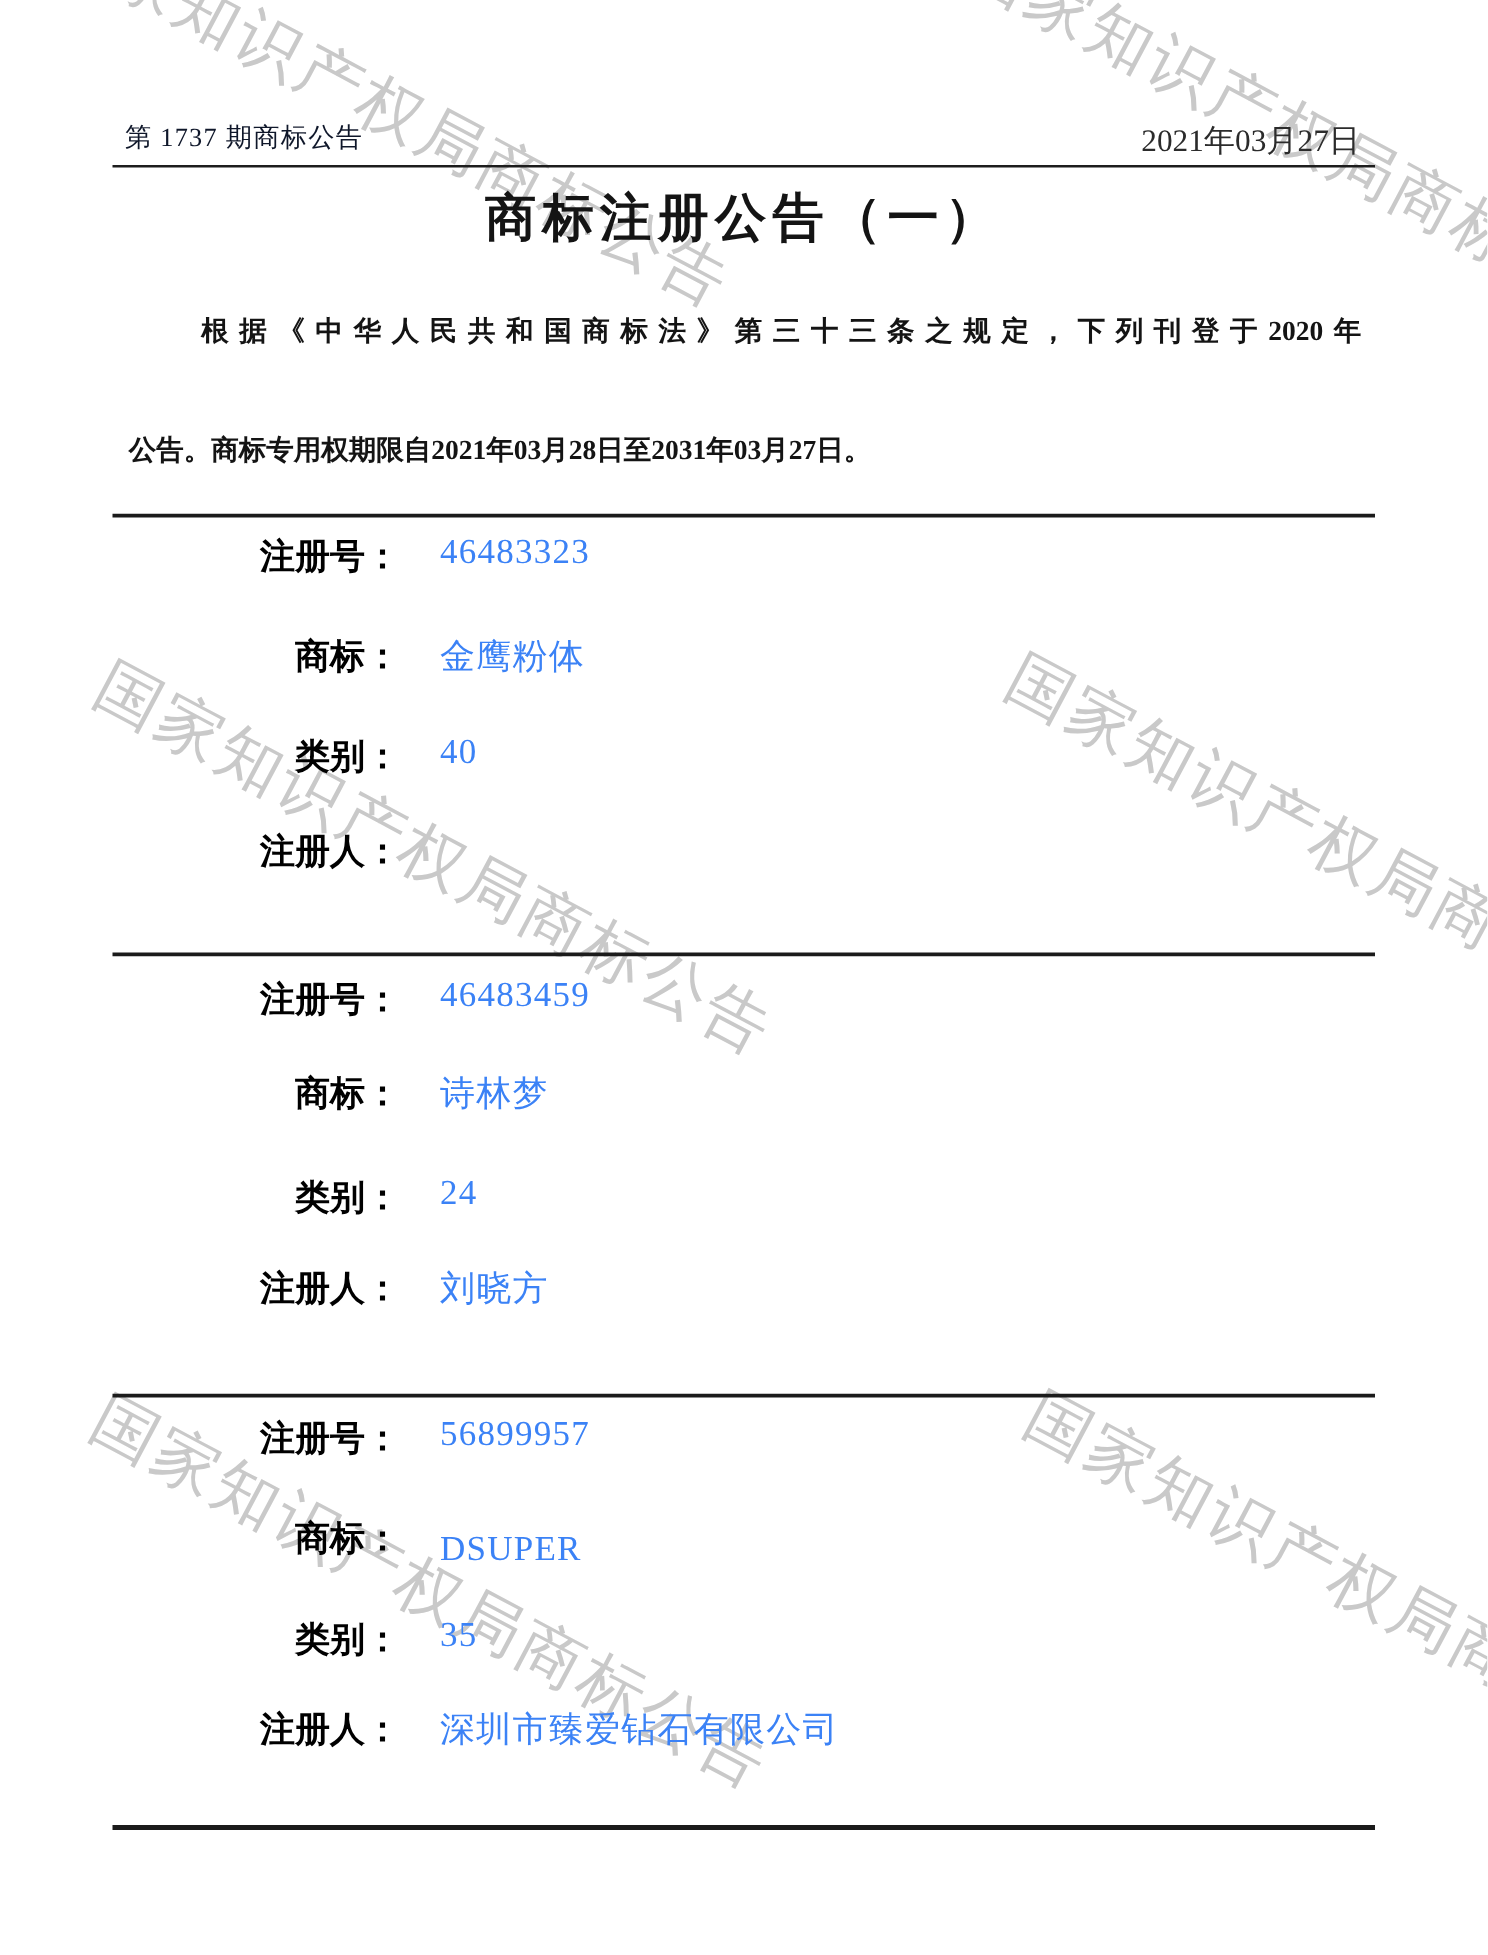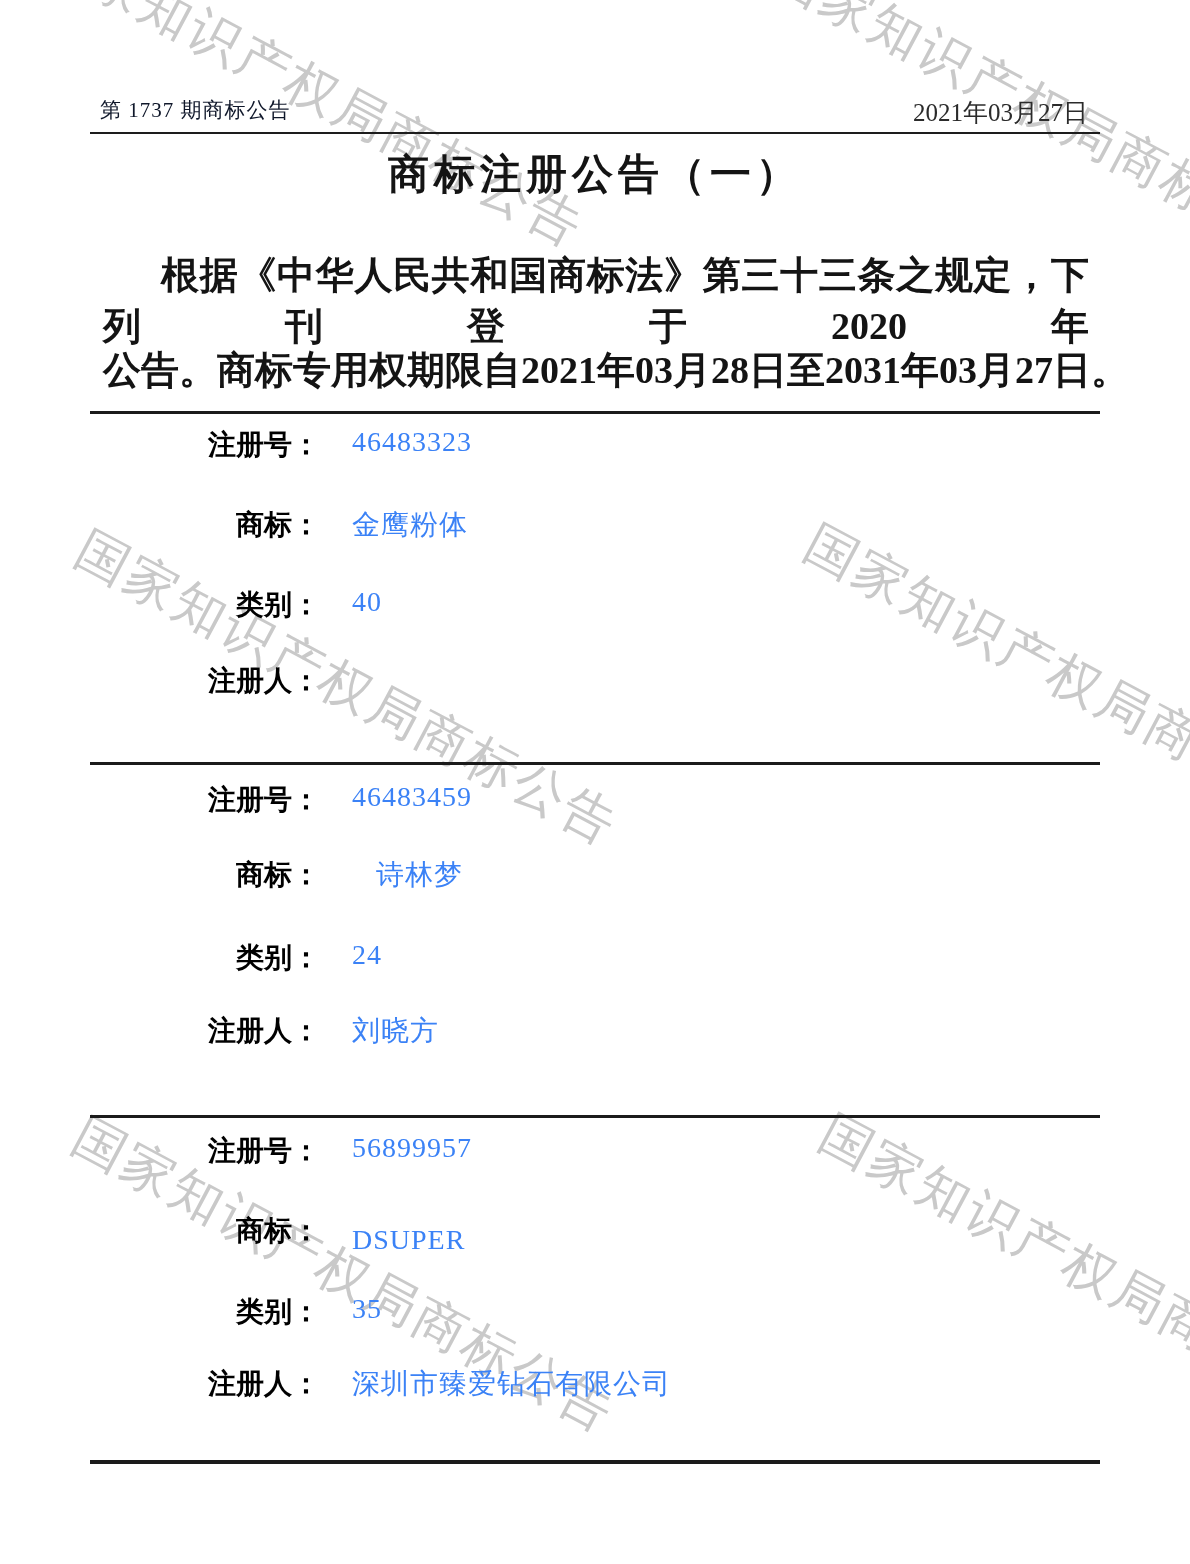--- a/index.html
+++ b/index.html
@@ -48,21 +48,21 @@
     left:0;right:0;top:147px;
     text-align:center;
     font-size:41px;font-weight:bold;
     letter-spacing:5px;
     color:#141414;
   }
   
   .intro-line{
     position:absolute;z-index:1;
     left:103px;width:986px;
-    font-size:38px;font-weight:bold;
+    font-size:22px;font-weight:bold;
     color:#141414;
     white-space:nowrap;
   }
   .intro-just{
     white-space:normal;
     text-align:justify;
     text-align-last:justify;
     text-justify:inter-character;
   }
   .indent{text-indent:58px;}
@@ -120,21 +120,21 @@
   <div class="f-value" style="top:586px;">40</div>
 
   <div class="f-label" style="top:662px;">注册人：</div>
 
   <div class="rule divider" style="top:762px;"></div>
 
   <div class="f-label" style="top:781px;">注册号：</div>
   <div class="f-value" style="top:781px;">46483459</div>
 
   <div class="f-label" style="top:856px;">商标：</div>
-  <div class="f-value" style="top:856px;margin-left:24px;">诗林梦</div>
+  <div class="f-value" style="top:856px;">诗林梦</div>
 
   <div class="f-label" style="top:939px;">类别：</div>
   <div class="f-value" style="top:939px;">24</div>
 
   <div class="f-label" style="top:1012px;">注册人：</div>
   <div class="f-value" style="top:1012px;">刘晓方</div>
 
   <div class="rule divider" style="top:1115px;"></div>
 
   <div class="f-label" style="top:1132px;">注册号：</div>

